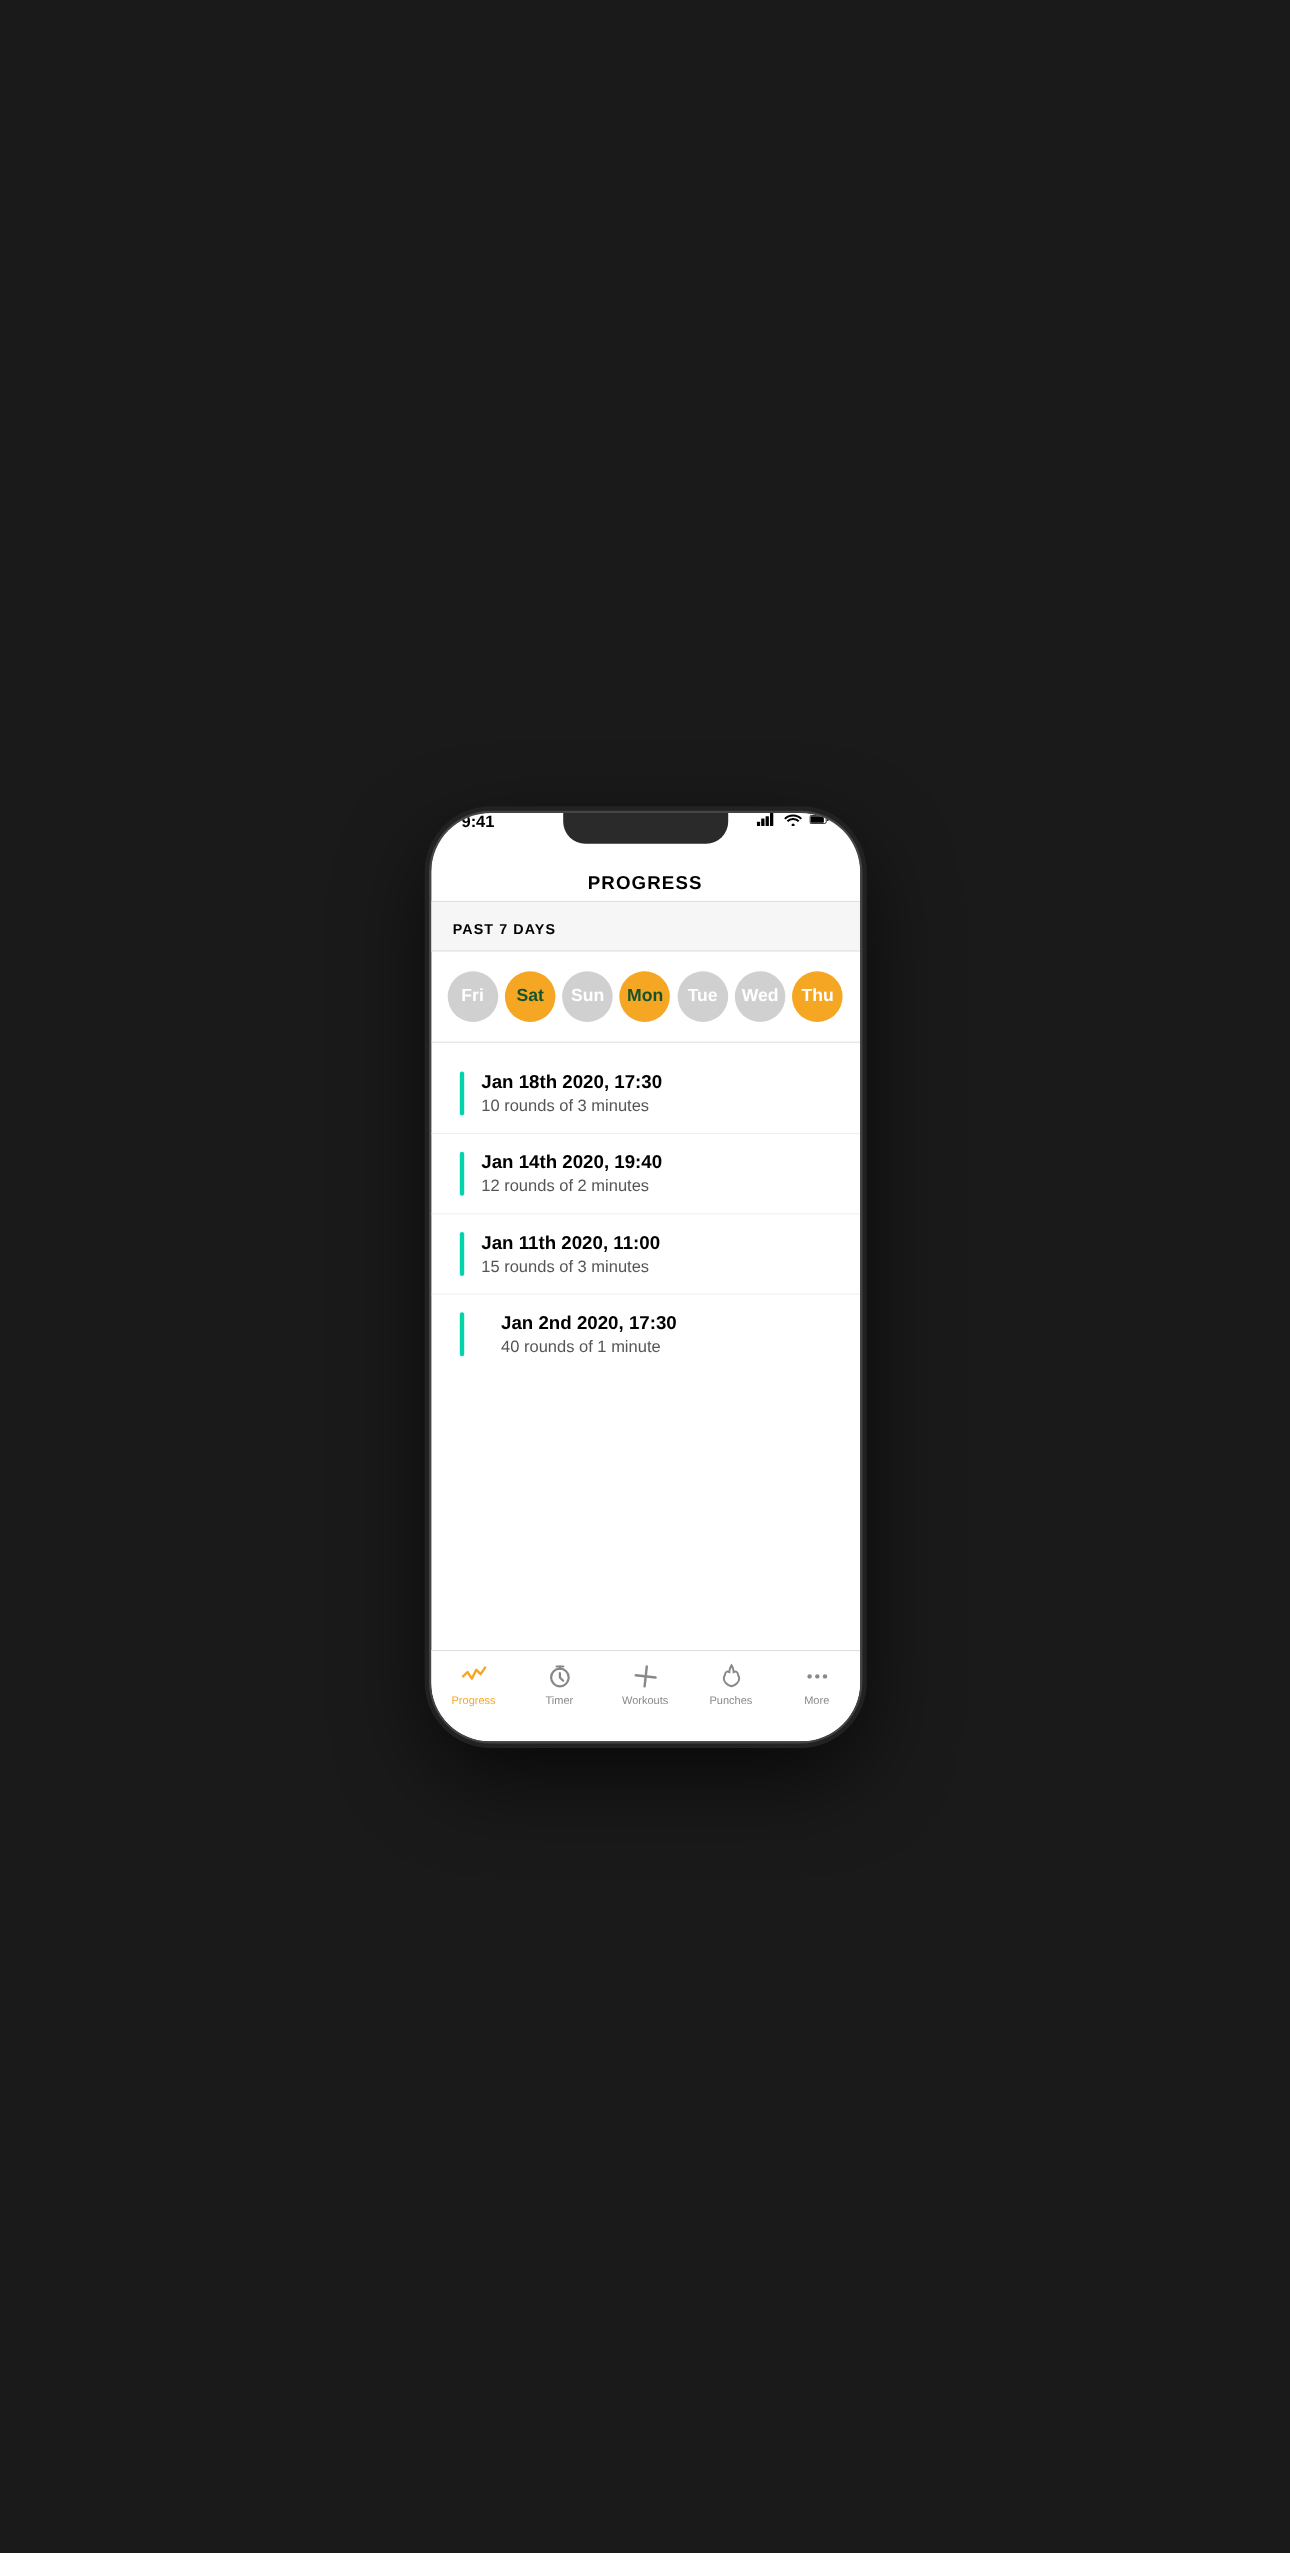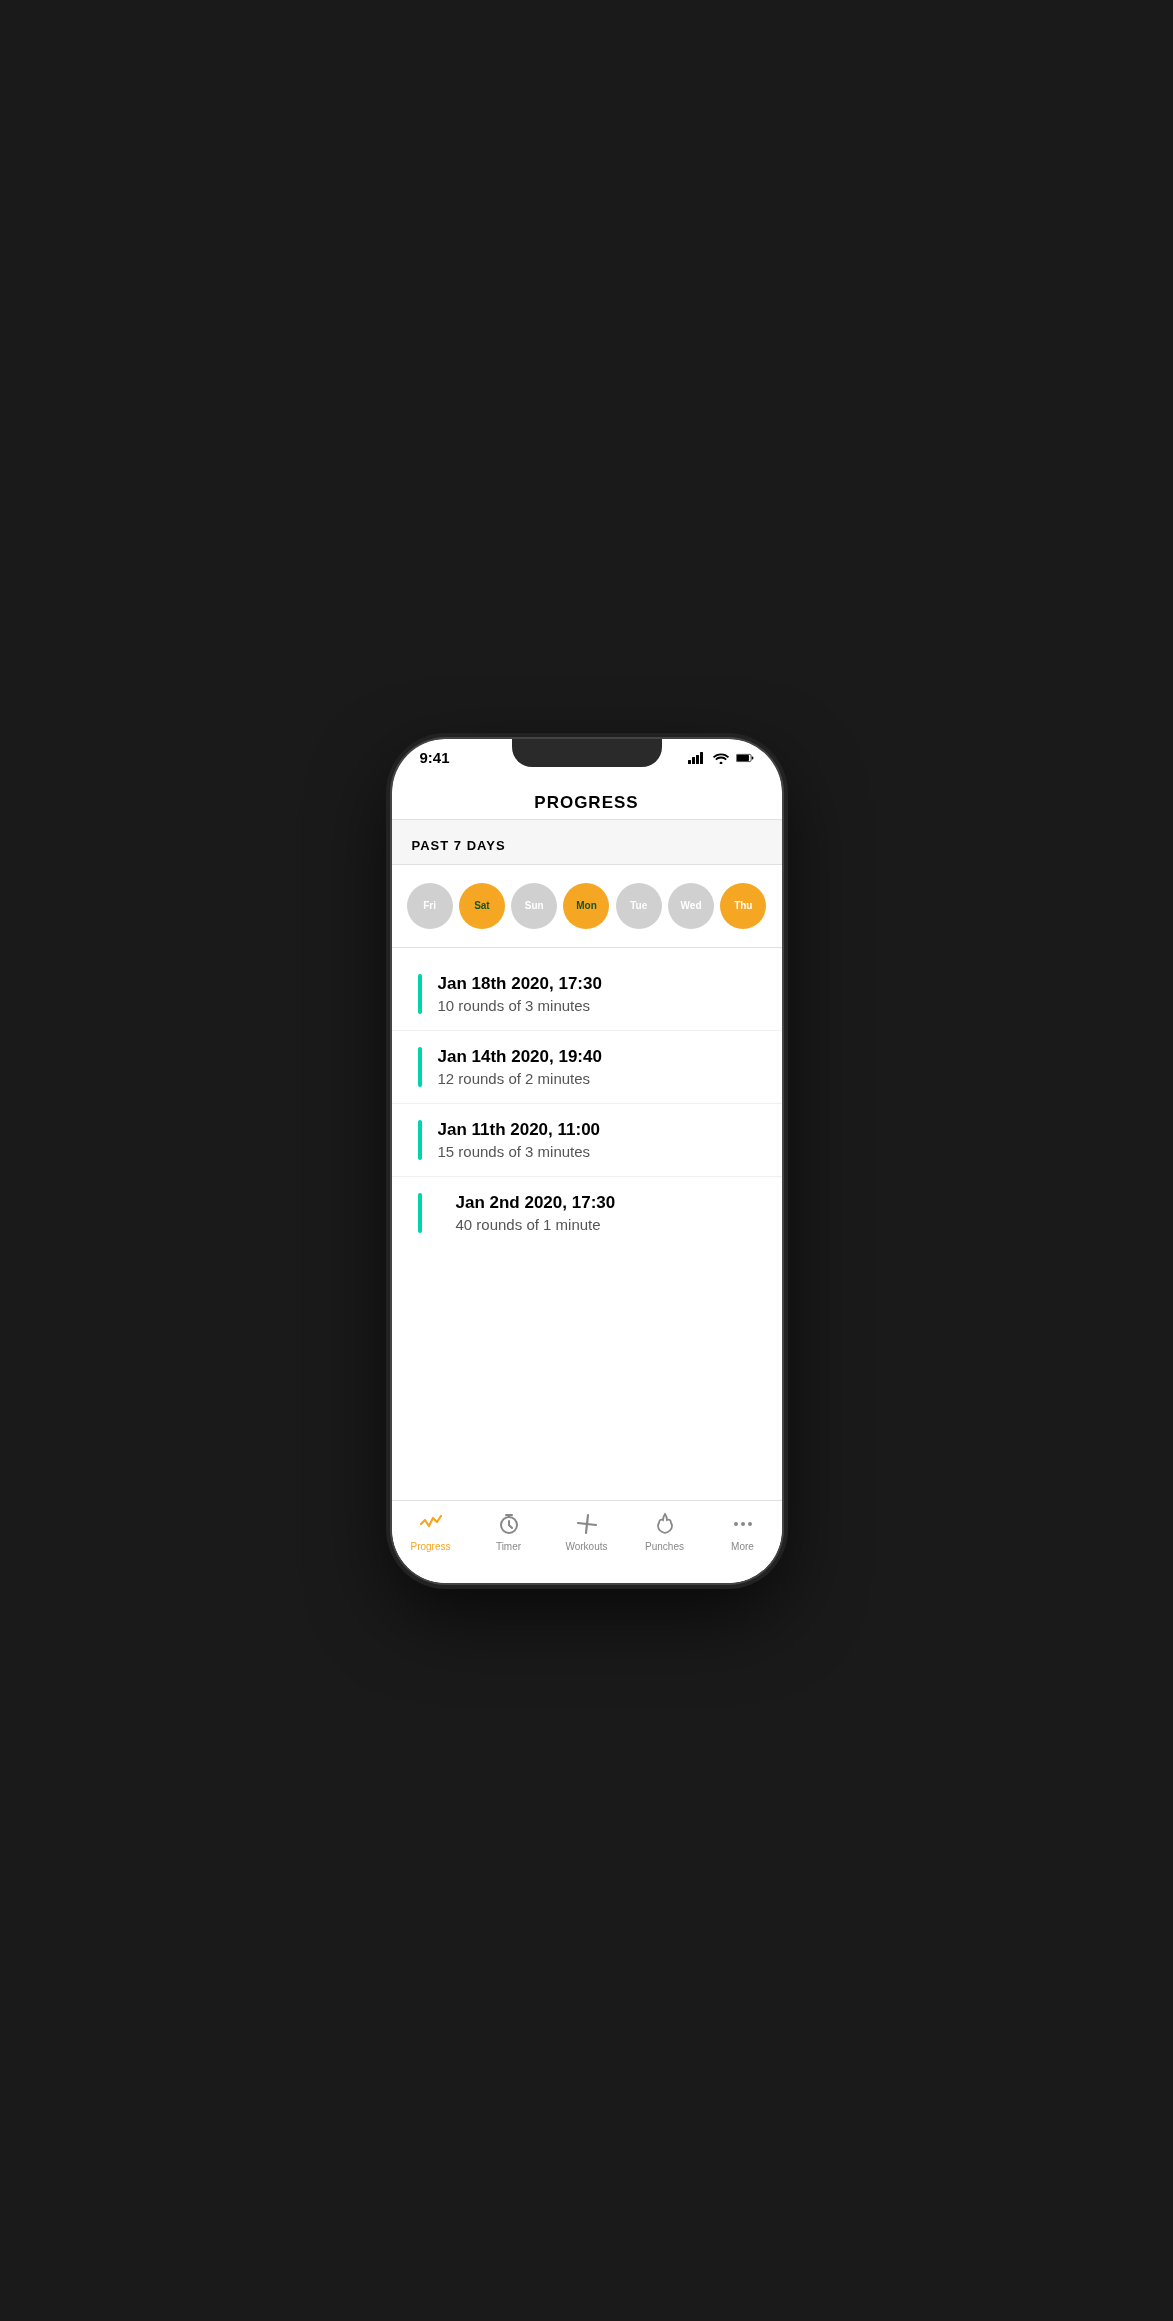--- a/index.html
+++ b/index.html
@@ -41,21 +41,21 @@
       background: #2a2a2a;
       border-radius: 0 0 20px 20px;
       z-index: 100;
     }
 
     
     .status-bar {
       height: 44px;
       display: flex;
       justify-content: space-between;
-      align-items: center;
+      align-items: flex-start;
       padding: 0 28px 6px;
       position: relative;
       z-index: 10;
     }
     .status-time {
       font-size: 15px;
       font-weight: 600;
       color: #000;
     }
     .status-icons {
@@ -108,21 +108,21 @@
       padding: 18px 12px;
       border-bottom: 1px solid #e0e0e0;
     }
     .day-circle {
       width: 46px;
       height: 46px;
       border-radius: 50%;
       display: flex;
       align-items: center;
       justify-content: center;
-      font-size: 10px;
+      font-size: 16px;
       font-weight: 600;
     }
     .day-circle.inactive {
       background: #d0d0d0;
       color: #fff;
     }
     .day-circle.active {
       background: #f5a623;
       color: #14532d;
     }

